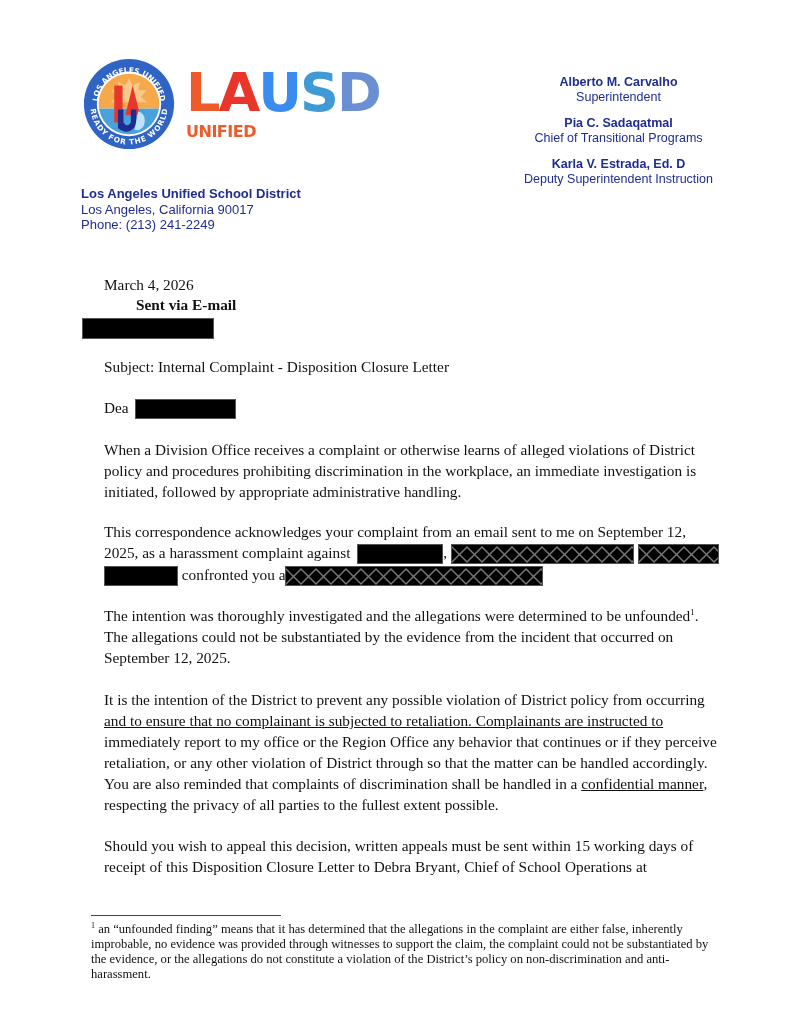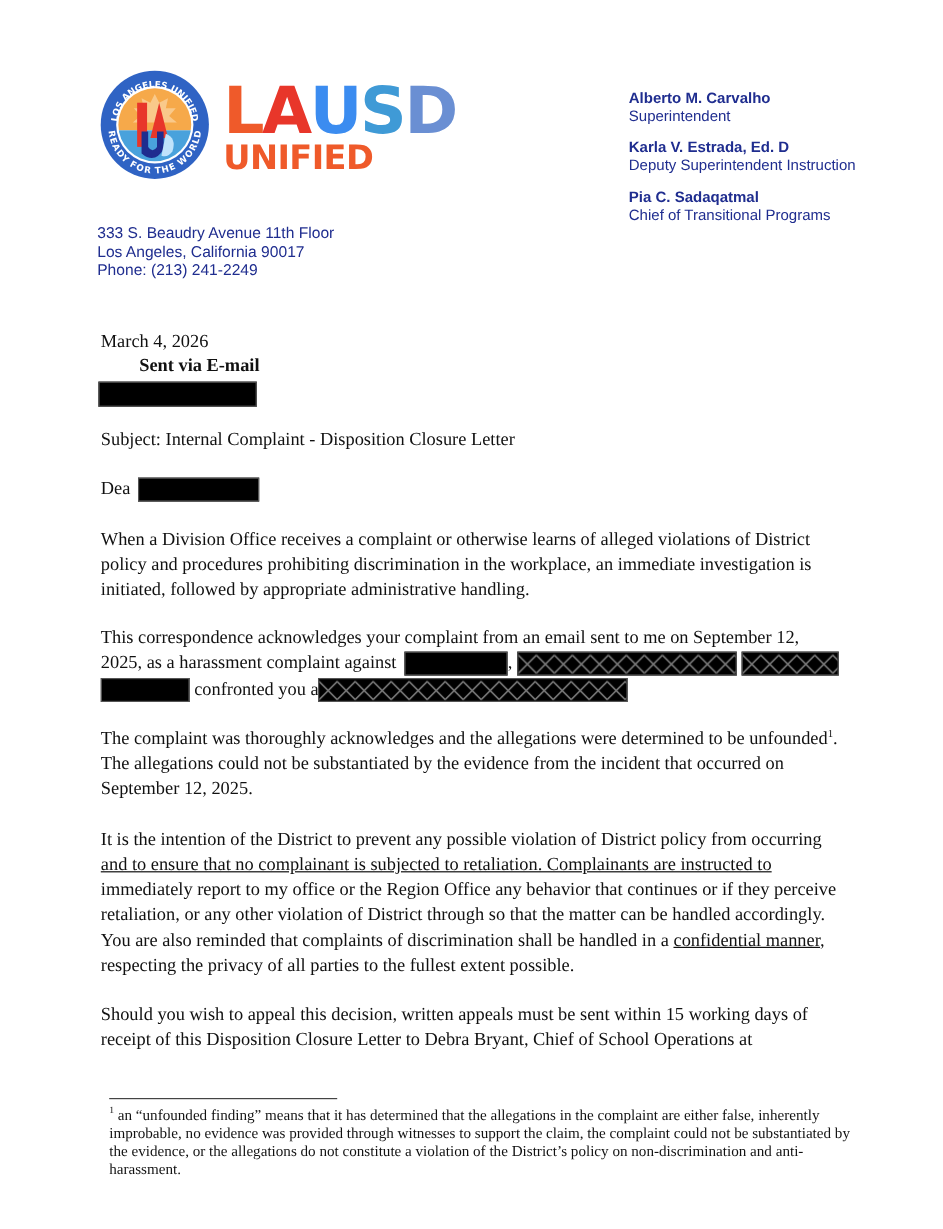--- a/index.html
+++ b/index.html
@@ -8,35 +8,35 @@
 
   
   .seal { position: absolute; left: 83px; top: 58px; width: 92px; height: 92px; }
   .wordmark { position: absolute; left: 186px; top: 68px; }
   .wm-row { display: flex; font-family: "DejaVu Sans", sans-serif; font-weight: bold; font-size: 54px; line-height: 50px; letter-spacing: -2px; }
   .wm-L { color: #ef5a2a; }
   .wm-A { color: #e8362a; }
   .wm-U { color: #3b8cf0; }
   .wm-S { color: #3f9ad6; }
   .wm-D { color: #6a8fd3; }
-  .wm-unified { font-family: "DejaVu Sans", sans-serif; font-weight: bold; font-size: 28px; color: #ef5a2a; line-height: 24px; margin-top: 2px; letter-spacing: -0.5px; }
+  .wm-unified { font-family: "DejaVu Sans", sans-serif; font-weight: bold; font-size: 16px; color: #ef5a2a; line-height: 24px; margin-top: 2px; letter-spacing: -0.5px; }
 
   
-  .leaders { position: absolute; right: 73px; top: 75px; text-align: left; font-family: "Liberation Sans", sans-serif; font-size: 12.5px; color: #1f2d8f; line-height: 15px; }
+  .leaders { position: absolute; right: 73px; top: 75px; text-align: center; font-family: "Liberation Sans", sans-serif; font-size: 12.5px; color: #1f2d8f; line-height: 15px; }
   .leader { margin-bottom: 11px; }
   .leader-name { font-weight: bold; }
 
   
   .address { position: absolute; left: 81px; top: 186px; font-family: "Liberation Sans", sans-serif; font-size: 13px; color: #1f2d8f; line-height: 15.5px; }
   .address .org { font-weight: bold; }
 
   
   .doc { font-family: "Liberation Serif", serif; color: #111; font-size: 15.3px; }
   .abs { position: absolute; }
-  .line { position: absolute; left: 84px; white-space: nowrap; line-height: 19px; }
+  .line { position: absolute; left: 104px; white-space: nowrap; line-height: 19px; }
 
   .redact { display: inline-block; background: #000; vertical-align: middle; border: 1px solid #555; box-sizing: border-box; }
   .redact-x {
     background-color: #000;
     background-image:
       linear-gradient(45deg, transparent 46%, #777 48%, #777 52%, transparent 54%),
       linear-gradient(-45deg, transparent 46%, #777 48%, #777 52%, transparent 54%);
     background-size: 15px 19px;
   }
 
@@ -89,31 +89,31 @@
     </div>
     <div class="wm-unified">UNIFIED</div>
   </div>
 
   <div class="leaders">
     <div class="leader">
       <div class="leader-name">Alberto M. Carvalho</div>
       <div>Superintendent</div>
     </div>
     <div class="leader">
+      <div class="leader-name">Pia C. Sadaqatmal</div>
+      <div>Chief of Transitional Programs</div>
+    </div>
+    <div class="leader">
       <div class="leader-name">Karla V. Estrada, Ed. D</div>
       <div>Deputy Superintendent Instruction</div>
-    </div>
-    <div class="leader">
-      <div class="leader-name">Pia C. Sadaqatmal</div>
-      <div>Chief of Transitional Programs</div>
     </div>
   </div>
 
   <div class="address">
-    <div>333 S. Beaudry Avenue 11th Floor</div>
+    <div class="org">Los Angeles Unified School District</div>
     <div>Los Angeles, California 90017</div>
     <div>Phone: (213) 241-2249</div>
   </div>
 
   <div class="doc">
     <div class="line" style="top:275px;">March 4, 2026</div>
     <div class="line" style="top:295px; font-weight:bold;margin-left:32px;">Sent via E-mail</div>
     <div class="abs redact" style="left:82px; top:318px; width:132px; height:21px;"></div>
 
     <div class="line" style="top:357px;">Subject: Internal Complaint - Disposition Closure Letter</div>
@@ -133,21 +133,21 @@
       <span class="redact" style="width:86px; height:20px; margin-left:3px;"></span><span>,</span>
       <span class="redact redact-x" style="width:183px; height:20px;"></span>
       <span class="redact redact-x" style="width:81px; height:20px;"></span>
     </div>
     <div class="line" style="top:565px;">
       <span class="redact" style="width:74px; height:20px;"></span>
       <span> confronted you a</span><span class="redact redact-x" style="width:258px; height:20px;"></span>
     </div>
 
     <div class="line" style="top:606px;">
-      <span>The complaint was thoroughly acknowledges and the allegations were determined to be unfounded</span><span class="sup">1</span><span>.</span>
+      <span>The intention was thoroughly investigated and the allegations were determined to be unfounded</span><span class="sup">1</span><span>.</span>
     </div>
     <div class="line" style="top:627px;">The allegations could not be substantiated by the evidence from the incident that occurred on</div>
     <div class="line" style="top:648px;">September 12, 2025.</div>
 
     <div class="line" style="top:690px;">It is the intention of the District to prevent any possible violation of District policy from occurring</div>
     <div class="line" style="top:711px;text-decoration:underline;">and to ensure that no complainant is subjected to retaliation. Complainants are instructed to</div>
     <div class="line" style="top:732px;">immediately report to my office or the Region Office any behavior that continues or if they perceive</div>
     <div class="line" style="top:753px;">retaliation, or any other violation of District through so that the matter can be handled accordingly.</div>
     <div class="line" style="top:774px;">
       <span>You are also reminded that complaints of discrimination shall be handled in a </span><span class="u">confidential manner</span><span>,</span>

